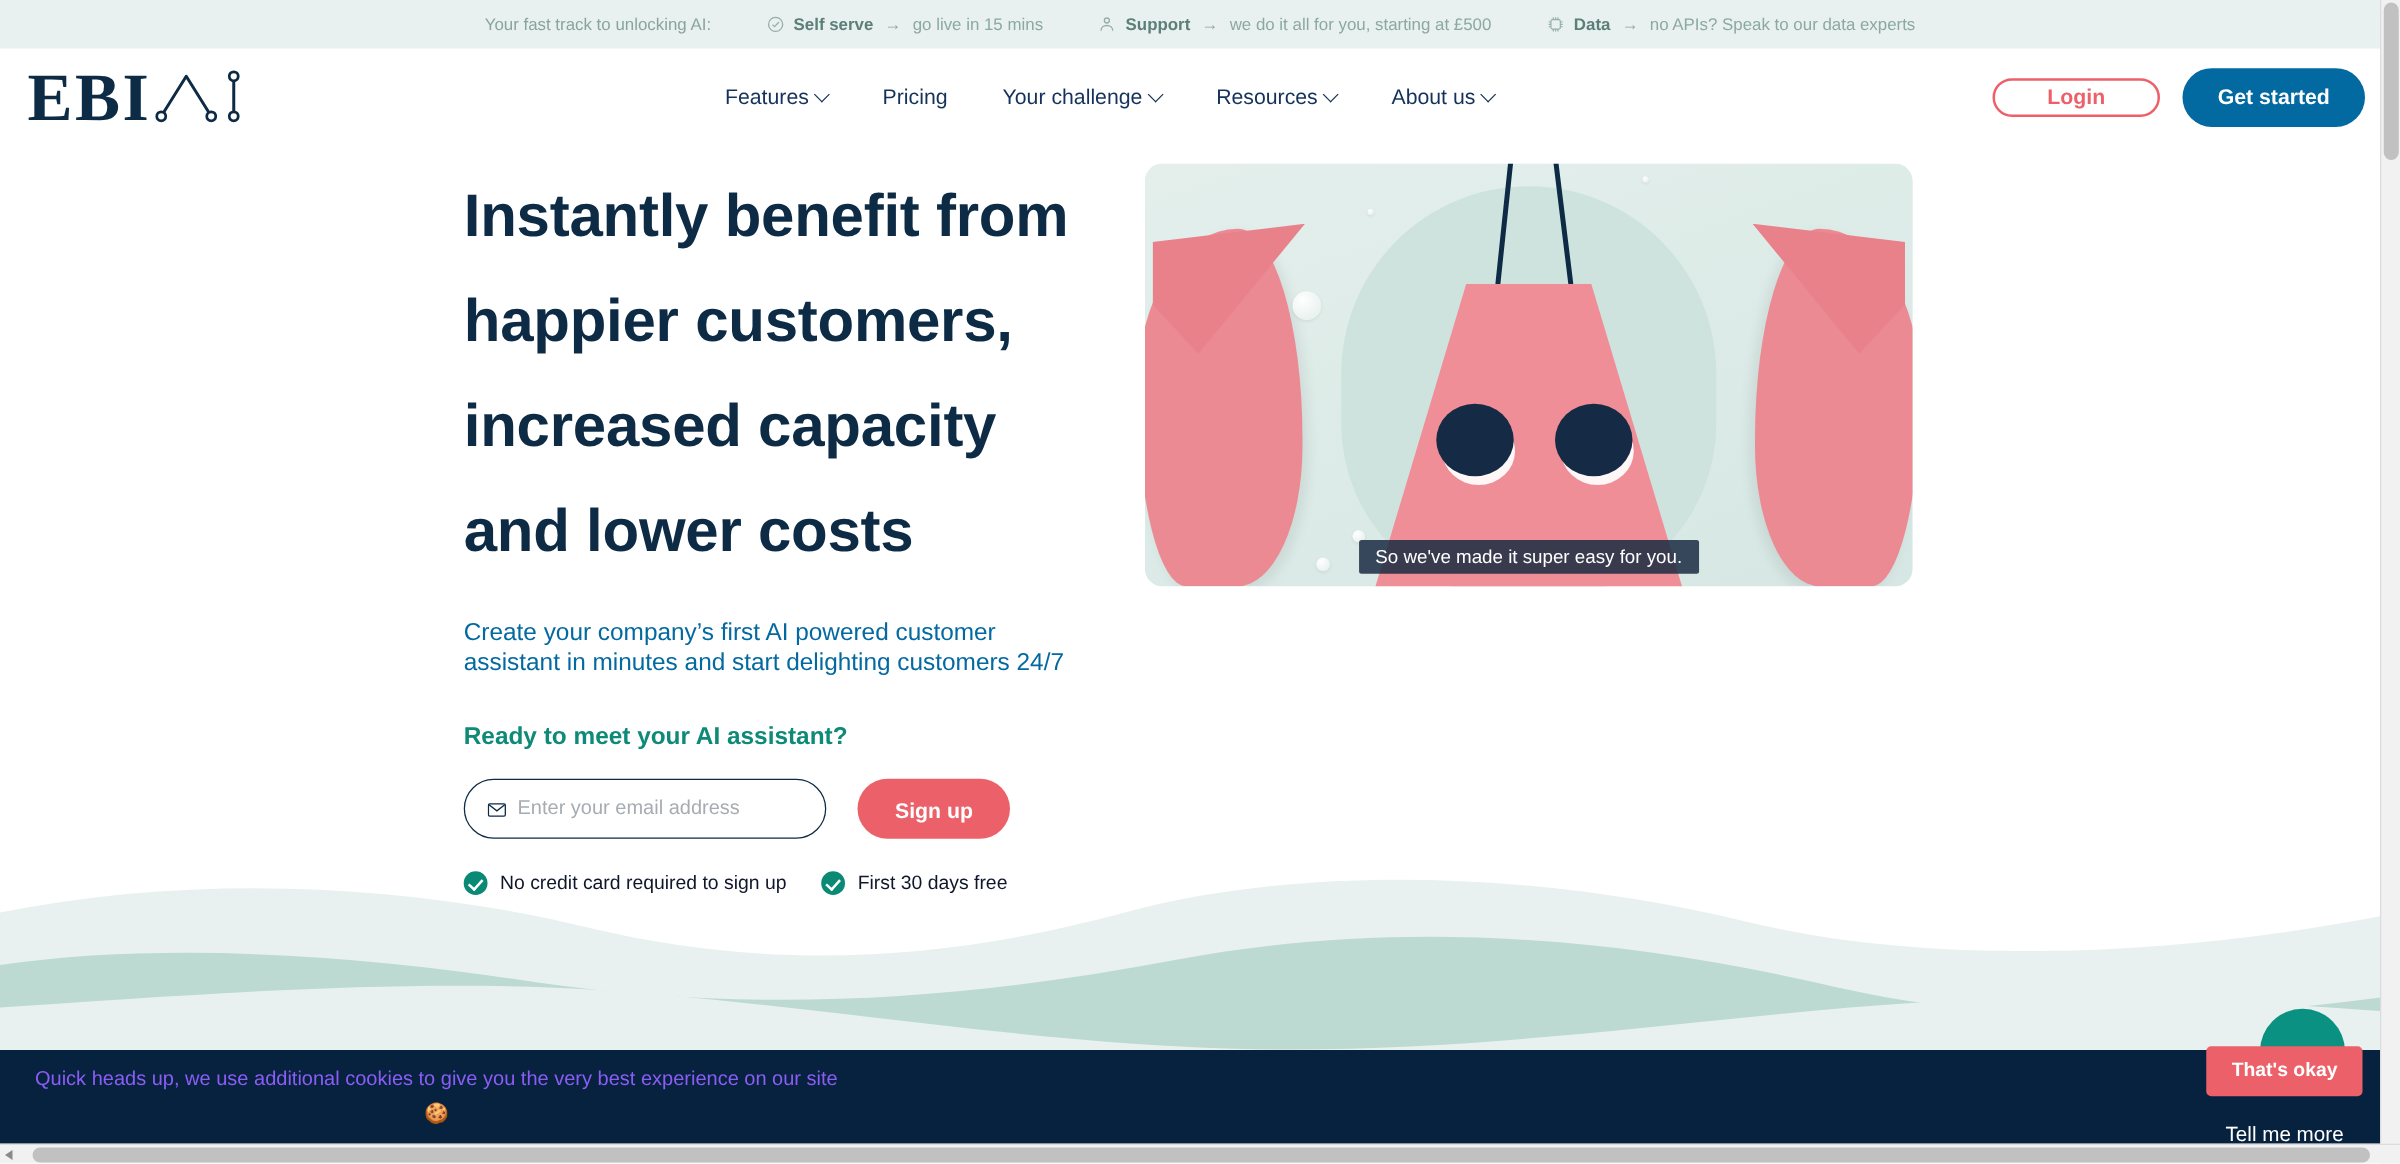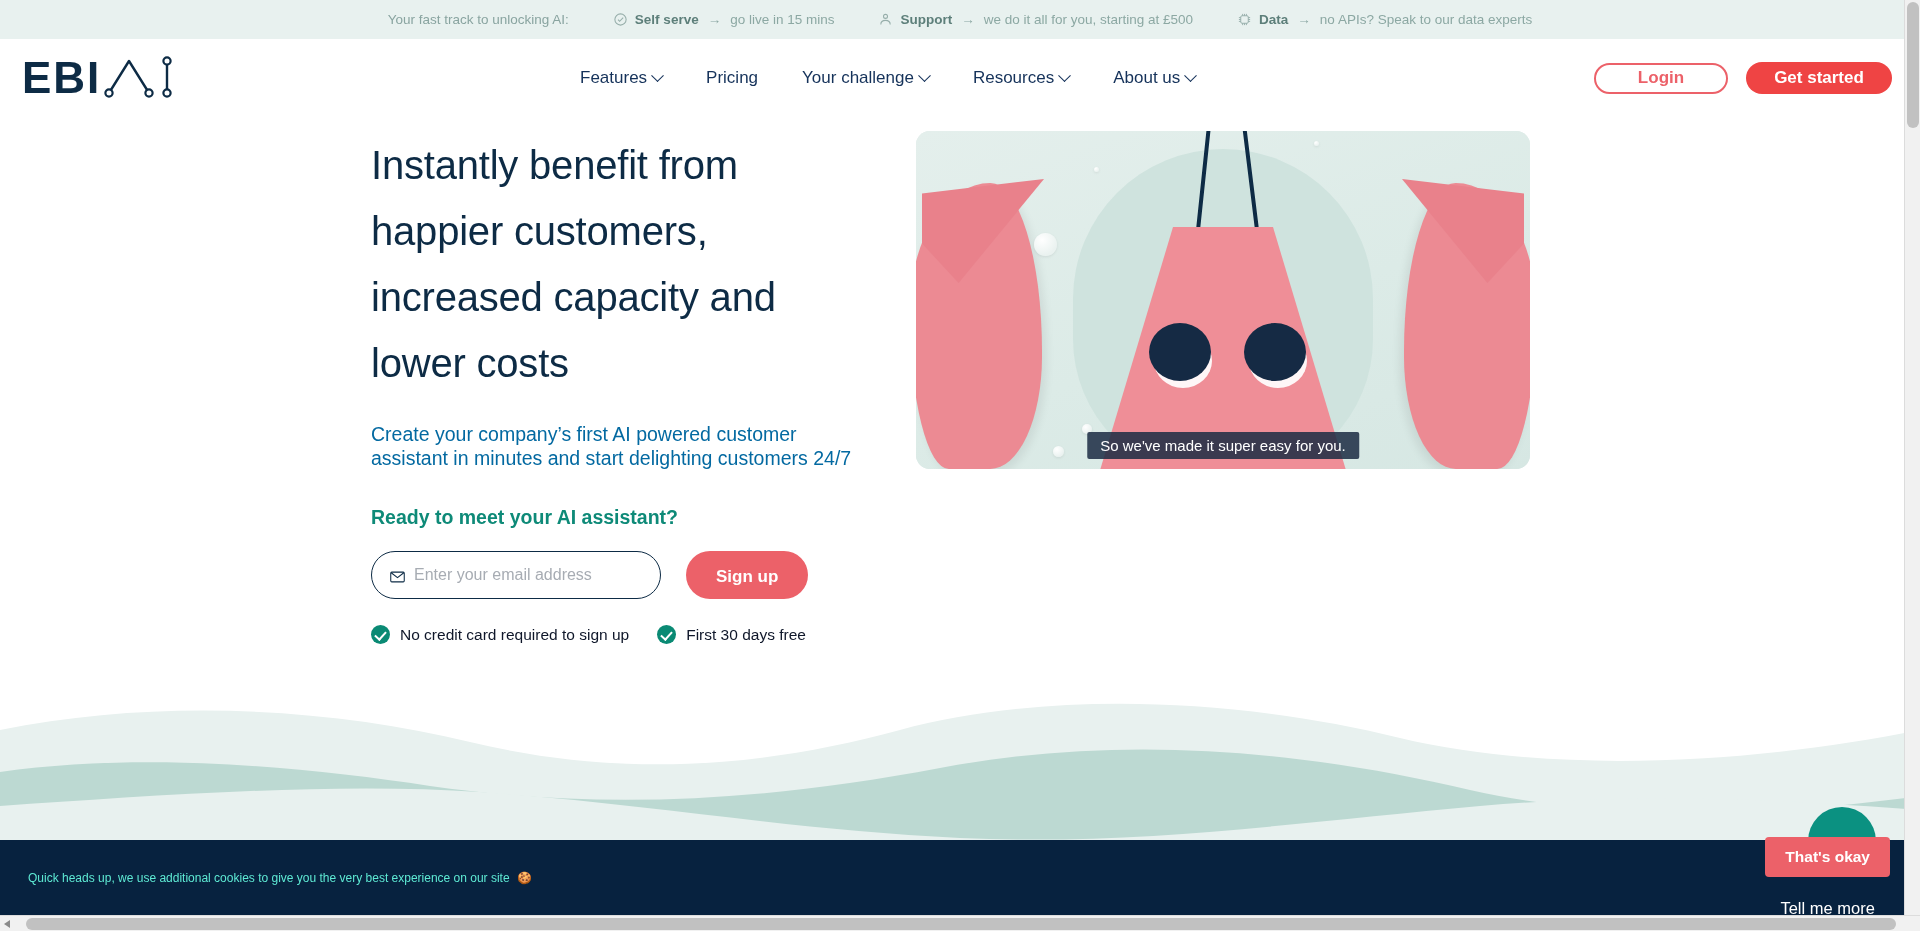--- a/index.html
+++ b/index.html
@@ -76,26 +76,26 @@
   }
   .logo {
     position: absolute;
     left: 22px; top: 50%;
     transform: translateY(-50%);
     display: flex;
     align-items: center;
     cursor: pointer;
   }
   .logo-text {
-    font-size: 44px;
+    font-size: 54px;
     font-weight: 800;
     letter-spacing: 2px;
     color: #0d2b45;
     line-height: 1;
-    font-family: Liberation Sans, sans-serif;
+    font-family: Liberation Serif, serif;
   }
   .logo-mark { margin-left: 2px; display: block; }
 
   .nav {
     position: absolute;
     left: 580px;
     top: 50%;
     transform: translateY(-50%);
     display: flex;
     align-items: center;
@@ -131,47 +131,47 @@
     border-radius: 28px;
     border: 2px solid #ec6169;
     background: #ffffff;
     color: #ec6169;
     font-size: 17px;
     font-weight: bold;
     font-family: "Liberation Sans", sans-serif;
     cursor: pointer;
   }
   .btn-getstarted {
-    width: 146px; height: 32px;
+    width: 146px; height: 47px;
     border-radius: 28px;
     border: none;
-    background: #ef4444;
+    background: #0369a1;
     color: #ffffff;
     font-size: 17px;
     font-weight: bold;
     font-family: "Liberation Sans", sans-serif;
     cursor: pointer;
   }
 
   
   .hero {
     position: absolute;
     top: 117px; left: 0;
     width: 1920px;
     height: 600px;
   }
   .hero-left {
     position: absolute;
     left: 371px; top: 15px;
     width: 500px;
   }
   .hero-title {
-    font-size: 40px;
-    line-height: 66px;
-    font-weight: normal;
+    font-size: 48px;
+    line-height: 84px;
+    font-weight: bold;
     color: #0d2b45;
     letter-spacing: -0.2px;
   }
   .hero-sub {
     margin-top: 26px;
     font-size: 19.5px;
     line-height: 24px;
     color: #0369a1;
     width: 490px;
   }
@@ -386,25 +386,26 @@
     width: 1920px;
     height: 75px;
     background: #07223f;
     display: flex;
     align-items: center;
     z-index: 20;
   }
   .cookie-text {
     position: absolute;
     left: 28px;
-    font-size: 12px;
-    color: #5eead4;
+    font-size: 16px;
+    color: #8b5cf6;
     display: flex;
     align-items: center;
     gap: 8px;
+    flex-direction: column;
   }
   .cookie-actions {
     position: absolute;
     right: 30px;
     display: flex;
     align-items: center;
     gap: 22px;
     flex-direction: column;
   }
   .btn-thats-okay {

